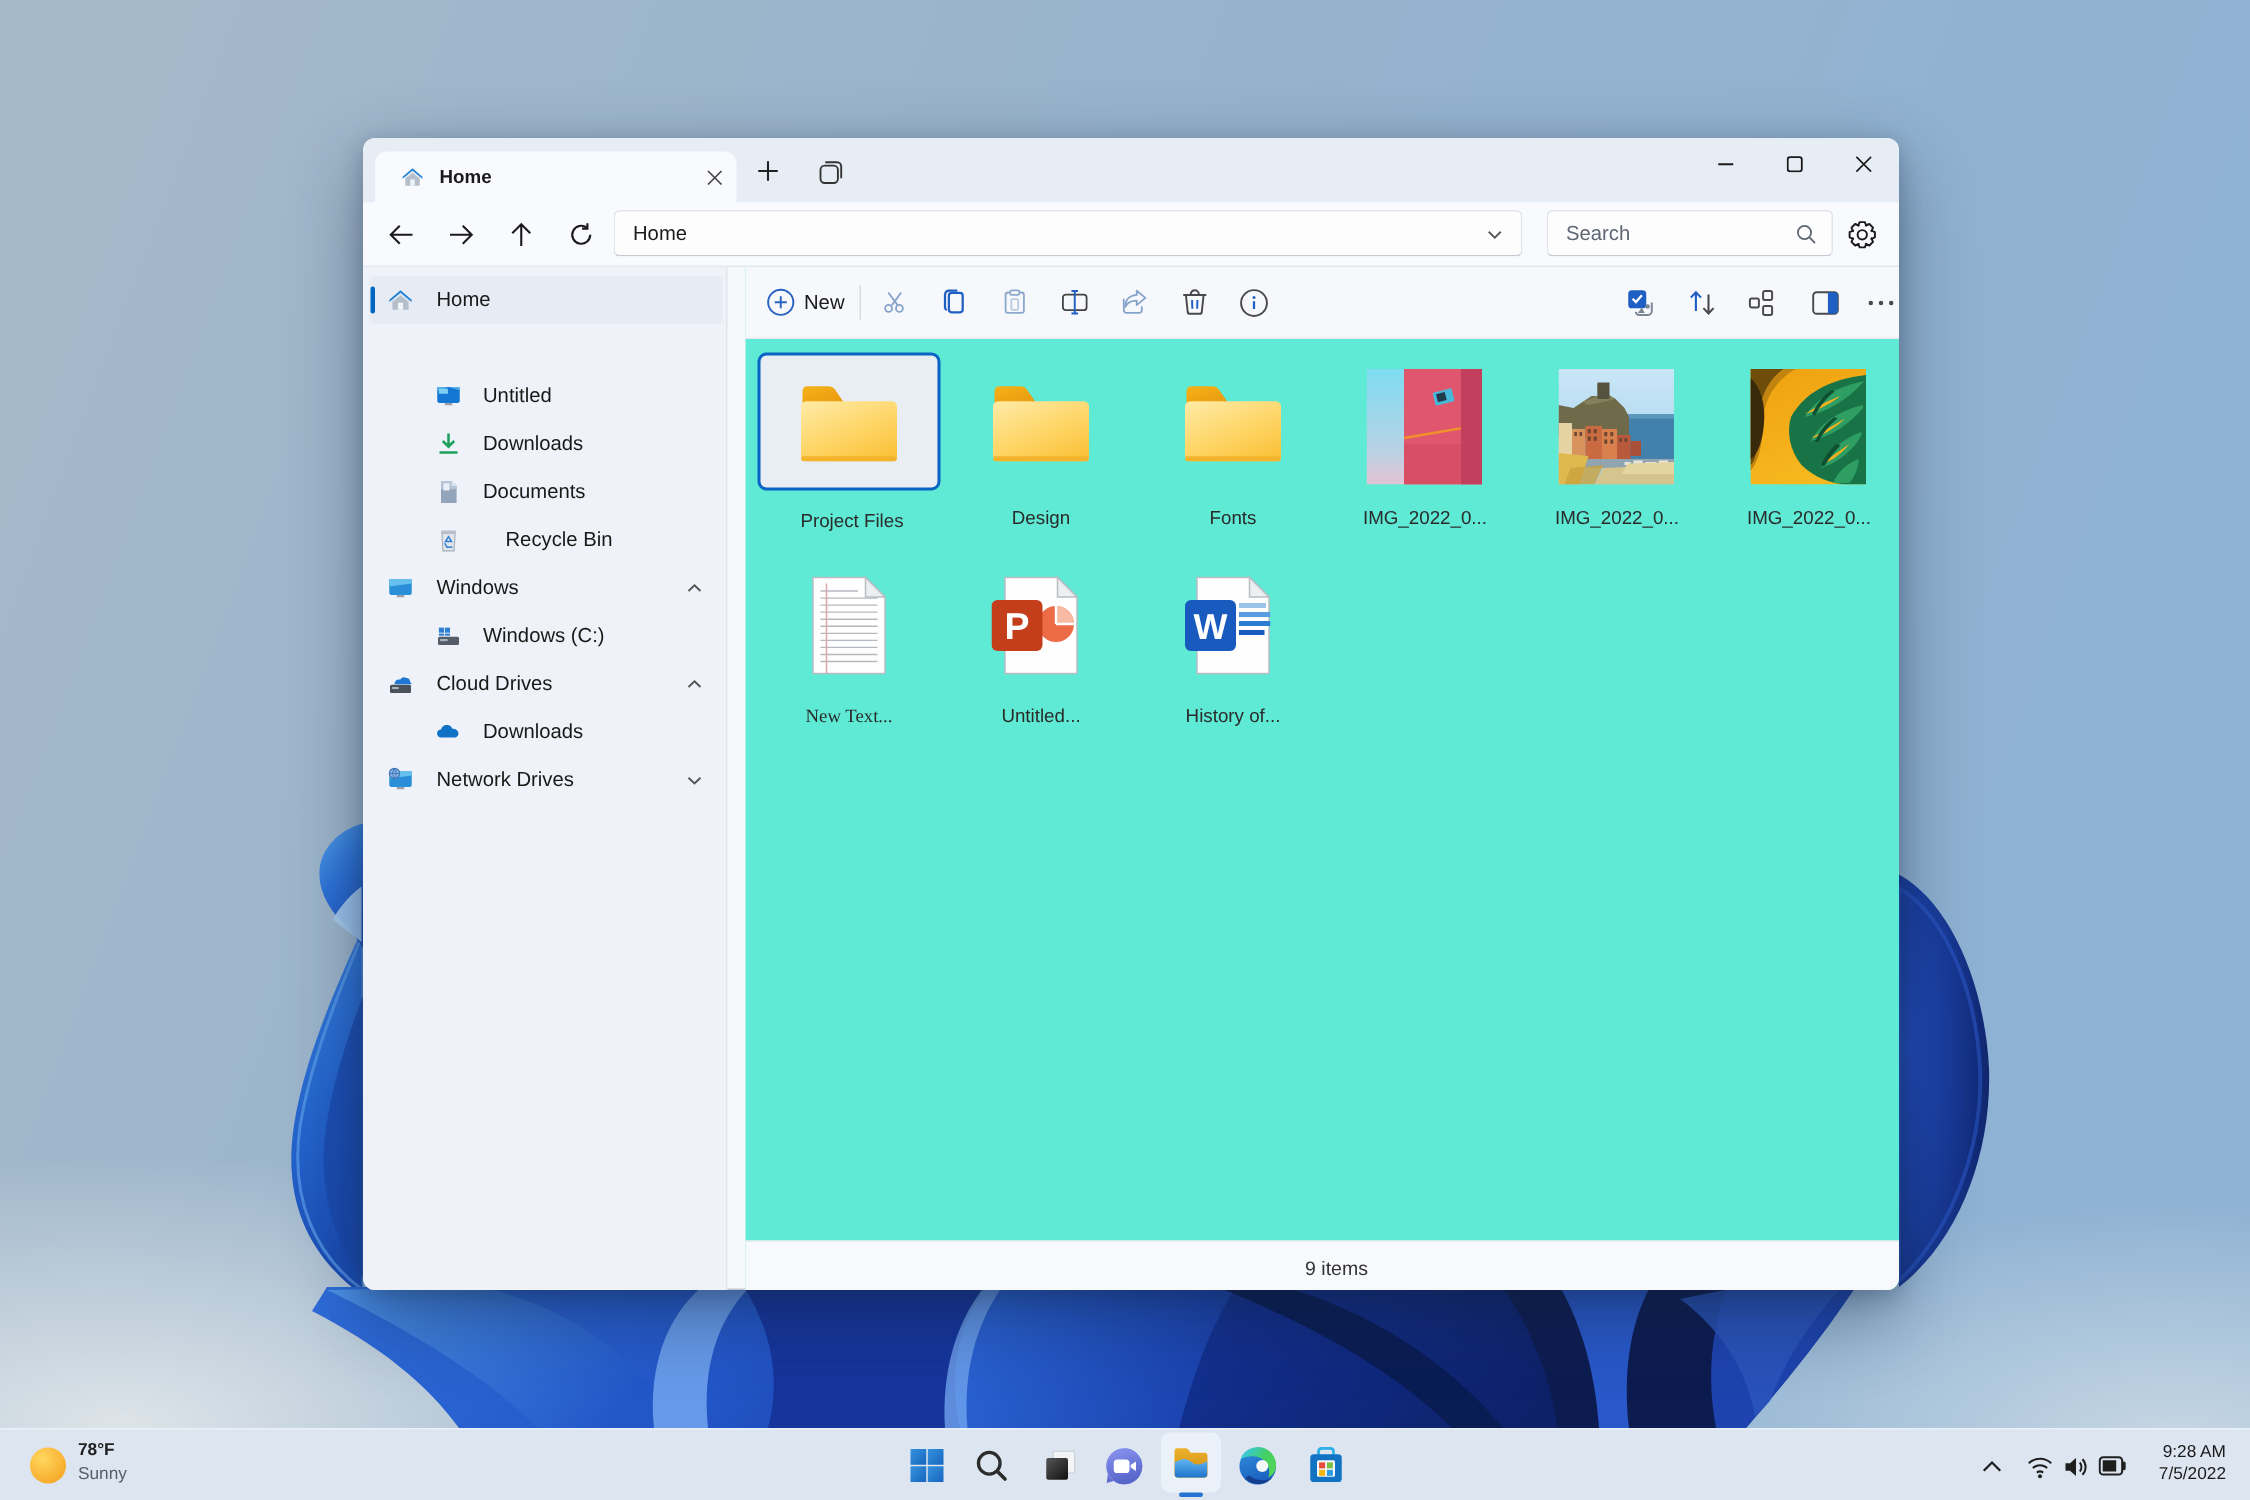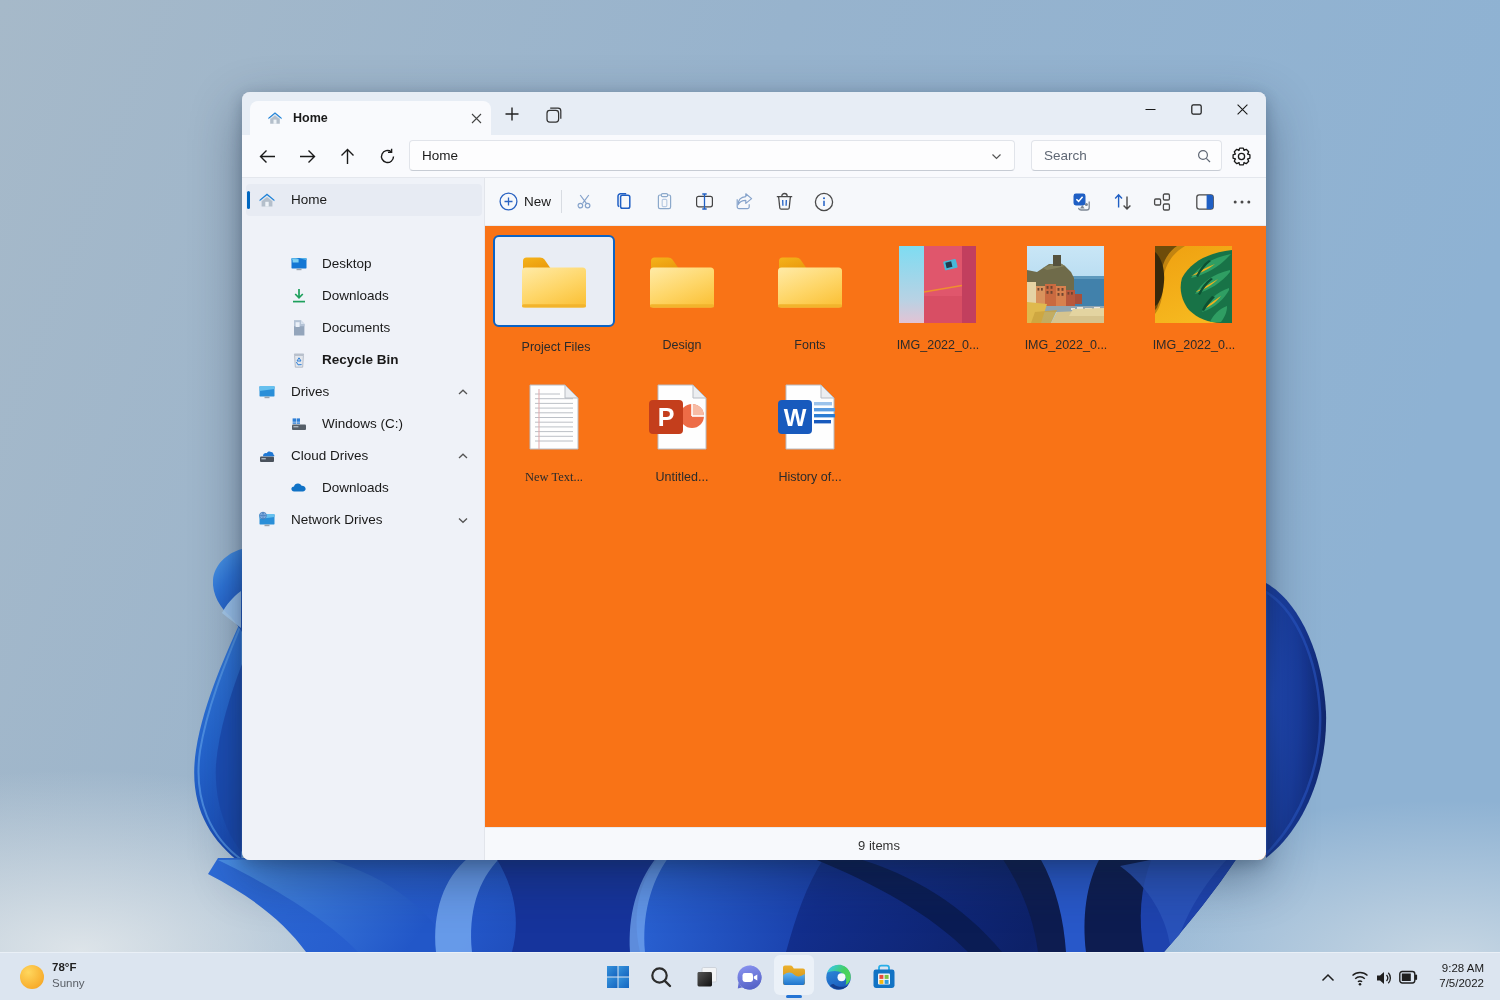--- a/index.html
+++ b/index.html
@@ -8,21 +8,21 @@
 #win{position:absolute;left:242px;top:92px;width:1024px;height:768px;border-radius:8px;background:#f6f8fb;box-shadow:0 18px 50px rgba(20,35,60,.42),0 4px 14px rgba(20,35,60,.25);overflow:hidden;outline:1px solid rgba(105,115,135,0.38);outline-offset:-1px;}
 #tabstrip{position:absolute;left:0;top:0;width:1024px;height:43px;background:#e7edf5;}
 #tab{position:absolute;left:8px;top:9px;width:241px;height:34px;background:#f9fafd;border-radius:8px 8px 0 0;}
 .capbtn{position:absolute;top:0;width:45px;height:34px;display:flex;align-items:center;justify-content:center;}
 #navbar{position:absolute;left:0;top:43px;width:1024px;height:43px;background:#f9fafd;border-bottom:1px solid #e4e7ed;box-sizing:border-box;}
 .navico{position:absolute;top:0;width:34px;height:42px;display:flex;align-items:center;justify-content:center;}
 #addr{position:absolute;left:167px;top:5px;width:606px;height:31px;background:#fdfdfe;border:1px solid #e1e4ea;border-bottom-color:#c7ccd4;border-radius:4px;box-sizing:border-box;font-size:13.5px;color:#1b1b1b;line-height:29px;padding-left:12px;}
 #srch{position:absolute;left:789px;top:5px;width:191px;height:31px;background:#fdfdfe;border:1px solid #e1e4ea;border-bottom-color:#c7ccd4;border-radius:4px;box-sizing:border-box;font-size:13.5px;color:#5f6774;line-height:29px;padding-left:12px;}
 #sidebar{position:absolute;left:0;top:86px;width:242px;height:682px;background:#eff2f8;}
 #vdiv{position:absolute;left:242px;top:86px;width:1px;height:682px;background:#e2e5eb;}
-#rpane{position:absolute;left:243px;top:86px;width:781px;height:682px;background:#f97316;}
+#rpane{position:absolute;left:255px;top:86px;width:781px;height:682px;background:#5eead4;}
 #toolbar{position:absolute;left:0;top:0;width:781px;height:48px;background:#f6f8fb;border-bottom:1px solid #e7eaef;box-sizing:border-box;}
 .tbico{position:absolute;top:0;height:47px;display:flex;align-items:center;justify-content:center;}
 #content{position:absolute;left:0;top:48px;width:781px;height:553px;}
 #statusbar{position:absolute;left:0;bottom:0;width:781px;height:33px;background:#f7f9fc;border-top:1px solid #e7eaef;box-sizing:border-box;font-size:13px;color:#333;line-height:35px;padding-left:7px;text-align:center;}
 .srow{position:absolute;left:4px;width:236px;height:32px;border-radius:4px;}
 .srow .lbl{position:absolute;top:0;height:32px;line-height:32px;font-size:13.5px;color:#191919;}
 .srow .ico{position:absolute;top:7px;width:18px;height:18px;}
 .chev{position:absolute;left:208px;top:7px;width:18px;height:18px;}
 .tile{position:absolute;width:122px;height:92px;border-radius:6px;}
 .tile .cap{position:absolute;left:0;top:103px;width:122px;text-align:center;font-size:12.5px;color:#2b2b2b;}
@@ -189,21 +189,21 @@
  </svg>
  <span class="lbl" style="left:45px;">Home</span>
 </div>
 <div class="srow" style="top:70px;">
  <svg class="ico" style="left:44px" width="18" height="18" viewBox="0 0 18 18">
             <rect x="1.5" y="3" width="15" height="10.6" rx="1.2" fill="#1477d4"></rect>
             <path d="M1.5,5.5 L9,3 L16.5,5.2 L16.5,3 L1.5,3 Z" fill="#53b1e8"></path>
             <rect x="2.6" y="4.1" width="6" height="3.4" fill="#7fd0f2"></rect>
             <rect x="6.5" y="13.6" width="5" height="1.6" fill="#9aa3ad"></rect>
           </svg>
- <span class="lbl" style="left:76px;">Desktop</span>
+ <span class="lbl" style="left:76px;">Untitled</span>
 </div>
 <div class="srow" style="top:102px;">
  <svg class="ico" style="left:44px" width="18" height="18" viewBox="0 0 18 18">
             <path d="M9,2 L9,10.5 M5.2,7 L9,10.8 L12.8,7" stroke="#1da05c" stroke-width="1.7" fill="none"></path>
             <path d="M3,14.6 L15,14.6" stroke="#1da05c" stroke-width="1.7"></path>
           </svg>
  <span class="lbl" style="left:76px;">Downloads</span>
 </div>
 <div class="srow" style="top:134px;">
  <svg class="ico" style="left:44px" width="18" height="18" viewBox="0 0 18 18">
@@ -214,29 +214,29 @@
           </svg>
  <span class="lbl" style="left:76px;">Documents</span>
 </div>
 <div class="srow" style="top:166px;">
  <svg class="ico" style="left:44px" width="18" height="18" viewBox="0 0 18 18">
             <path d="M4.6,4.4 L13.4,4.4 L12.7,16.2 L5.3,16.2 Z" fill="#e2e6ec" stroke="#a8b0bc" stroke-width="0.8"></path>
             <rect x="3.9" y="2.6" width="10.2" height="1.8" rx="0.9" fill="#b8c0cc"></rect>
             <path d="M9,6.8 L11,10 L7,10 Z" fill="none" stroke="#2e7fd6" stroke-width="1"></path>
             <path d="M6.4,11 L8,13.8 L11.6,13.6" fill="none" stroke="#2e7fd6" stroke-width="1"></path>
           </svg>
- <span class="lbl" style="left:76px;font-weight:bold;">Recycle Bin</span>
+ <span class="lbl" style="left:91px;">Recycle Bin</span>
 </div>
 <div class="srow" style="top:198px;">
  <svg class="ico" style="left:12px" width="18" height="18" viewBox="0 0 18 18">
             <rect x="1.5" y="3" width="15" height="10.6" rx="1.2" fill="#2a8fd8"></rect>
             <path d="M1.5,3 L16.5,3 L16.5,6 L1.5,8 Z" fill="#66c0ee"></path>
             <rect x="6.5" y="13.6" width="5" height="1.6" fill="#9aa3ad"></rect>
           </svg>
- <span class="lbl" style="left:45px;">Drives</span>
+ <span class="lbl" style="left:45px;">Windows</span>
  <svg class="chev" viewBox="0 0 18 18">
             <path d="M5,11 L9,7.2 L13,11" stroke="#555" stroke-width="1.3" fill="none"></path>
           </svg>
 </div>
 <div class="srow" style="top:262px;">
  <svg class="ico" style="left:12px" width="18" height="18" viewBox="0 0 18 18">
             <rect x="2" y="9.5" width="14" height="5.5" rx="1" fill="#4a525c"></rect>
             <rect x="3.4" y="11" width="4.4" height="1.4" fill="#aab4be"></rect>
             <path d="M5,9.2 C5,6.8 7,5.6 8.8,6.2 C9.4,4.6 11.4,4 12.8,5 C14.4,4.8 15.6,6.2 15.4,7.6 C16.4,8 16.6,9.2 16.2,9.2 Z" fill="#1f78d4"></path>
           </svg>

